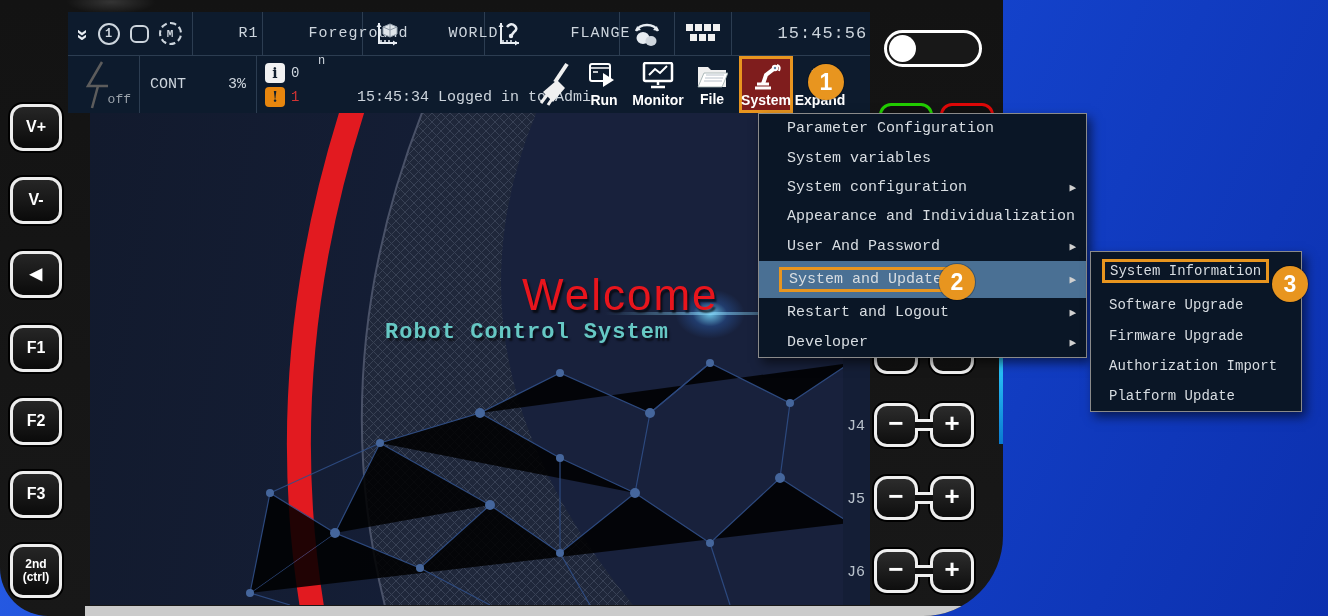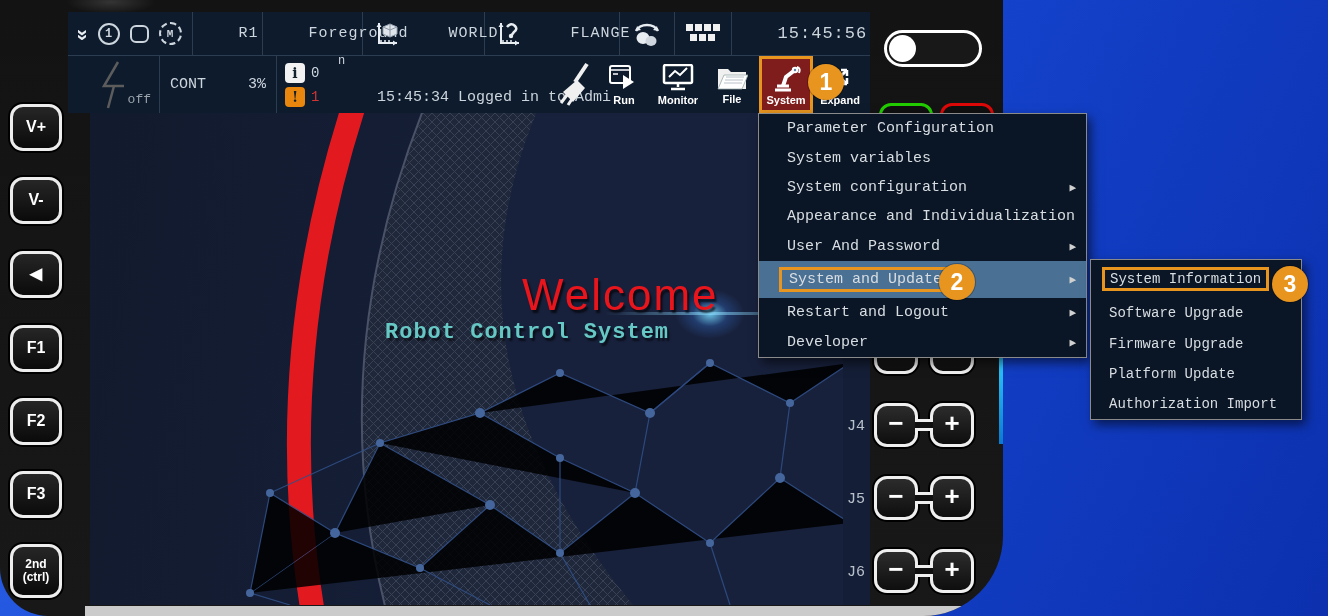--- a/index.html
+++ b/index.html
@@ -27,37 +27,37 @@
   .clock { font-size:17px; }
   .glyph-chevrons { display:inline-block; transform:rotate(90deg); font-size:21px; font-weight:bold;
     letter-spacing:-3px; color:#e8edf2; line-height:1; }
   .ico-circle1 { width:22px; height:22px; border:2px solid #cdd5dd; border-radius:50%;
     display:flex; align-items:center; justify-content:center; font-size:12px; font-weight:bold; }
   .ico-roundsq { width:19px; height:18px; border:2px solid #cdd5dd; border-radius:6px; }
   .ico-mdash { width:23px; height:23px; border:2px dashed #cdd5dd; border-radius:50%;
     display:flex; align-items:center; justify-content:center; font-size:11px; font-weight:bold; }
   .icon-svg { flex:0 0 auto; }
   
-  .power-cell { width:92px; position:relative;justify-content:center; }
+  .power-cell { width:72px; position:relative; }
   .off-label { position:absolute; right:8px; bottom:6px; font-size:13px; color:#9aa2aa; }
   .speed-cell { width:117px; justify-content:space-between; font-size:15px; }
   .status-cell { width:320px; position:relative; border-right:none; }
   .badge { width:20px; height:20px; border-radius:4px; display:flex; align-items:center;
     justify-content:center; font-weight:bold; font-size:14px; color:#13202e; font-family:"DejaVu Serif",serif; }
   .badge-info { background:#f2f2f2; position:absolute; left:8px; top:7px; }
   .badge-warn { background:#e8860e; position:absolute; left:8px; top:31px; }
   .cnt { position:absolute; font-size:14px; }
   .cnt-info { left:34px; top:9px; color:#cdd5dd; }
   .cnt-warn { left:34px; top:33px; color:#d23434; }
   .artifact { position:absolute; left:61px; top:-2px; font-size:12px; color:#cdd5dd; }
   .log-line { position:absolute; left:24px; top:33px; font-size:15px; color:#ccd4dc; white-space:nowrap; }
   .broom-wrap { position:absolute; right:6px; top:6px; }
   .menu-btn { width:54px; display:flex; flex-direction:column; align-items:center; justify-content:center;
     gap:2px; border-right:none; padding:2px 0; cursor:pointer; }
-  .menu-btn .lbl { font-family:"Liberation Sans",sans-serif; font-size:11px; font-weight:bold; color:#fff; }
+  .menu-btn .lbl { font-family:"Liberation Sans",sans-serif; font-size:14px; font-weight:bold; color:#fff; }
   .menu-btn.active { background:#7f1d1d; border:3px solid #e8951f; }
   
   .toggle { position:absolute; left:884px; top:30px; width:98px; height:37px; border:3px solid #fff;
     border-radius:19px; background:#181818; cursor:pointer; }
   .knob { position:absolute; left:2px; top:2px; width:27px; height:27px; border-radius:50%; background:#fff; }
   .hw-green,.hw-red { position:absolute; top:103px; width:54px; height:40px; border-radius:12px;
     background:#101010; z-index:2; }
   .hw-green { left:879px; border:3px solid #22cc00; }
   .hw-red  { left:940px; border:3px solid #dd0808; }
   
@@ -95,21 +95,21 @@
   .lkey .small { font-size:12px; }
   
   .menu { position:absolute; left:758px; top:113px; width:329px; height:245px; background:#0a1626;
     border:1px solid #8a8a8a; z-index:5; box-shadow:4px 5px 10px rgba(0,0,0,.55);
     display:flex; flex-direction:column; }
   .mrow { flex:1 1 auto; display:flex; align-items:center; padding:0 10px 0 28px; color:#d8dde2;
     font-size:15px; cursor:pointer; position:relative; white-space:nowrap; }
   .mrow.hl { background:linear-gradient(180deg,#557ca2,#3f6habsent); background:#4a7094;text-align:right; }
   .mrow .marrow { position:absolute; right:10px; font-size:11px; color:#d0d0d0; }
   .obox { border:3px solid #e8951f; padding:1px 7px; margin-left:-8px; }
-  .submenu { position:absolute; left:1090px; top:259px; width:212px; height:161px; background:#0a1626;
+  .submenu { position:absolute; left:1090px; top:251px; width:212px; height:161px; background:#0a1626;
     border:1px solid #8a8a8a; z-index:6; box-shadow:4px 5px 10px rgba(0,0,0,.55);
     display:flex; flex-direction:column; }
   .srow { flex:1 1 auto; display:flex; align-items:center; padding:0 6px 0 18px; color:#d8dde2;
     font-size:14px; cursor:pointer; white-space:nowrap; }
   .srow .obox { padding:1px 5px; margin-left:-7px; }
   
   .step { position:absolute; width:36px; height:36px; border-radius:50%; background:#e8951f; color:#fff;
     display:flex; align-items:center; justify-content:center; font-family:"Liberation Sans",sans-serif;
     font-size:23px; font-weight:bold; z-index:9; box-shadow:0 0 0 1px rgba(0,0,0,.25); }
   .step1 { left:808px; top:64px; }
@@ -412,24 +412,24 @@
   <div class="srow">
     <span class="obox"><span>System Information</span></span>
   </div>
   <div class="srow">
     <span>Software Upgrade</span>
   </div>
   <div class="srow">
     <span>Firmware Upgrade</span>
   </div>
   <div class="srow">
+    <span>Authorization Import</span>
+  </div>
+  <div class="srow">
     <span>Platform Update</span>
-  </div>
-  <div class="srow">
-    <span>Authorization Import</span>
   </div>
 </div>
 
 <div class="step step1">
     <span>1</span>
   </div>
 <div class="step step2">
     <span>2</span>
   </div>
 <div class="step step3">

